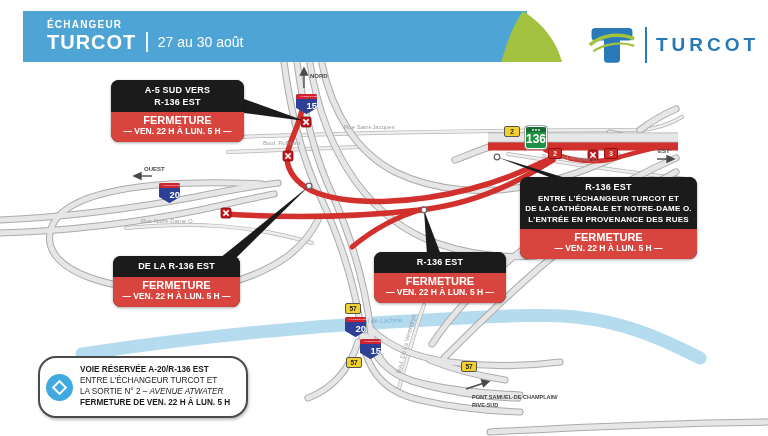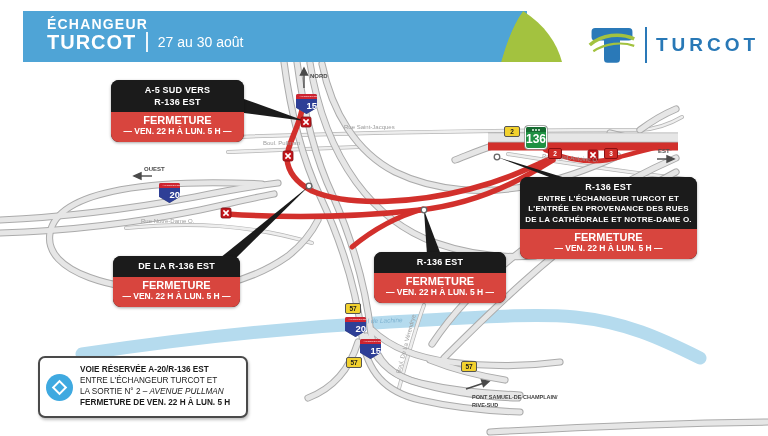--- a/index.html
+++ b/index.html
@@ -5,21 +5,21 @@
   html,body{margin:0;padding:0;background:#fff;}
   .stage{position:relative;width:768px;height:436px;background:#fff;overflow:hidden;
          font-family:"Liberation Sans",sans-serif;}
   svg{display:block;}
   .map-svg{position:absolute;left:0;top:0;}
 
   
   .band{position:absolute;left:23px;top:11px;width:501px;height:51px;background:#4FA4D6;
         color:#fff;padding:0;box-sizing:border-box;}
   .band-inner{padding:8px 0 0 24px;}
-  .eyebrow{font-size:14px;font-weight:bold;letter-spacing:1.2px;line-height:11px;}
+  .eyebrow{font-size:10px;font-weight:bold;letter-spacing:1.2px;line-height:11px;}
   .title-row{display:flex;align-items:center;gap:10px;margin-top:1px;}
   .band-title{font-size:20px;font-weight:bold;letter-spacing:1px;line-height:22px;}
   .band-divider{width:1.5px;height:20px;background:#fff;opacity:.9;}
   .band-date{font-size:14px;line-height:20px;}
   .band-leaf{position:absolute;left:497px;top:11px;}
 
   .logo{position:absolute;left:588px;top:24px;display:flex;align-items:center;gap:9px;}
   .logo-text{color:#2878B6;font-size:19px;font-weight:bold;letter-spacing:4px;}
   .logo-divider{width:2px;height:36px;background:#2A79B8;}
 
@@ -28,21 +28,21 @@
            text-align:center;color:#fff;box-shadow:0 1px 3px rgba(0,0,0,.35);}
   .callout .top{background:#1b1b1b;padding:5px 5px 4px;}
   .callout .top .ln{font-size:9px;font-weight:bold;line-height:11.5px;letter-spacing:.2px;}
   .callout .top .ln.sub{font-size:8px;font-weight:600;line-height:10.5px;}
   .callout .bottom{background:#D8453E;padding:3px 3px 5px;}
   .callout .status{font-size:11px;font-weight:bold;line-height:11px;}
   .callout .period{font-size:8.5px;font-weight:bold;line-height:11px;}
 
   
   .resbox{position:absolute;left:38px;top:356px;width:210px;height:62px;background:#fff;
-          border:2px solid #4a4a4a;border-radius:7px;box-shadow:1px 2px 3px rgba(0,0,0,.25);
+          border:2px solid #4a4a4a;border-radius:18px;box-shadow:1px 2px 3px rgba(0,0,0,.25);
           display:flex;align-items:center;padding:4px 6px;box-sizing:border-box;gap:7px;}
   .res-icon{width:27px;height:27px;border-radius:50%;background:#3FA9E0;position:relative;flex:none;}
   .res-icon::after{content:"";position:absolute;inset:8px;border:2.5px solid #fff;transform:rotate(45deg);}
   .res-text{color:#1b1b1b;font-size:8.2px;line-height:10.8px;}
   .res-text .b{font-weight:bold;}
   .res-text .i{font-style:italic;}
 
   
   .maplabel{position:absolute;font-size:6px;color:#9C9C9C;white-space:nowrap;}
   .dirlabel{position:absolute;font-size:6px;font-weight:bold;color:#4a4a4a;white-space:nowrap;}
@@ -265,22 +265,22 @@
     <div class="bottom">
       <div class="status">FERMETURE</div>
       <div class="period">— VEN. 22 H À LUN. 5 H —</div>
     </div>
   </div>
 
   <div class="callout" style="left:520px;top:177px;width:177px">
     <div class="top">
       <div class="ln">R-136 EST</div>
       <div class="ln sub">ENTRE L'ÉCHANGEUR TURCOT ET</div>
+      <div class="ln sub">DE LA CATHÉDRALE ET NOTRE-DAME O.</div>
       <div class="ln sub">L'ENTRÉE EN PROVENANCE DES RUES</div>
-      <div class="ln sub">DE LA CATHÉDRALE ET NOTRE-DAME O.</div>
     </div>
     <div class="bottom">
       <div class="status">FERMETURE</div>
       <div class="period">— VEN. 22 H À LUN. 5 H —</div>
     </div>
   </div>
 
   <div class="callout" style="left:113px;top:256px;width:127px">
     <div class="top">
       <div class="ln">DE LA R-136 EST</div>
@@ -299,21 +299,21 @@
       <div class="status">FERMETURE</div>
       <div class="period">— VEN. 22 H À LUN. 5 H —</div>
     </div>
   </div>
 
   <div class="resbox">
     <div class="res-icon"></div>
     <div class="res-text">
       <div class="b">VOIE RÉSERVÉE A-20/R-136 EST</div>
       <div>ENTRE L'ÉCHANGEUR TURCOT ET</div>
-      <div><span>LA SORTIE N° 2 – </span><span class="i">AVENUE PULLMAN</span></div>
+      <div><span>LA SORTIE N° 2 – </span><span class="i">AVENUE ATWATER</span></div>
       <div class="b">FERMETURE DE VEN. 22 H À LUN. 5 H</div>
     </div>
   </div>
 
   <header class="band">
     <div class="band-inner">
       <div class="eyebrow">ÉCHANGEUR</div>
       <div class="title-row">
         <span class="band-title">TURCOT</span>
         <span class="band-divider"></span>

